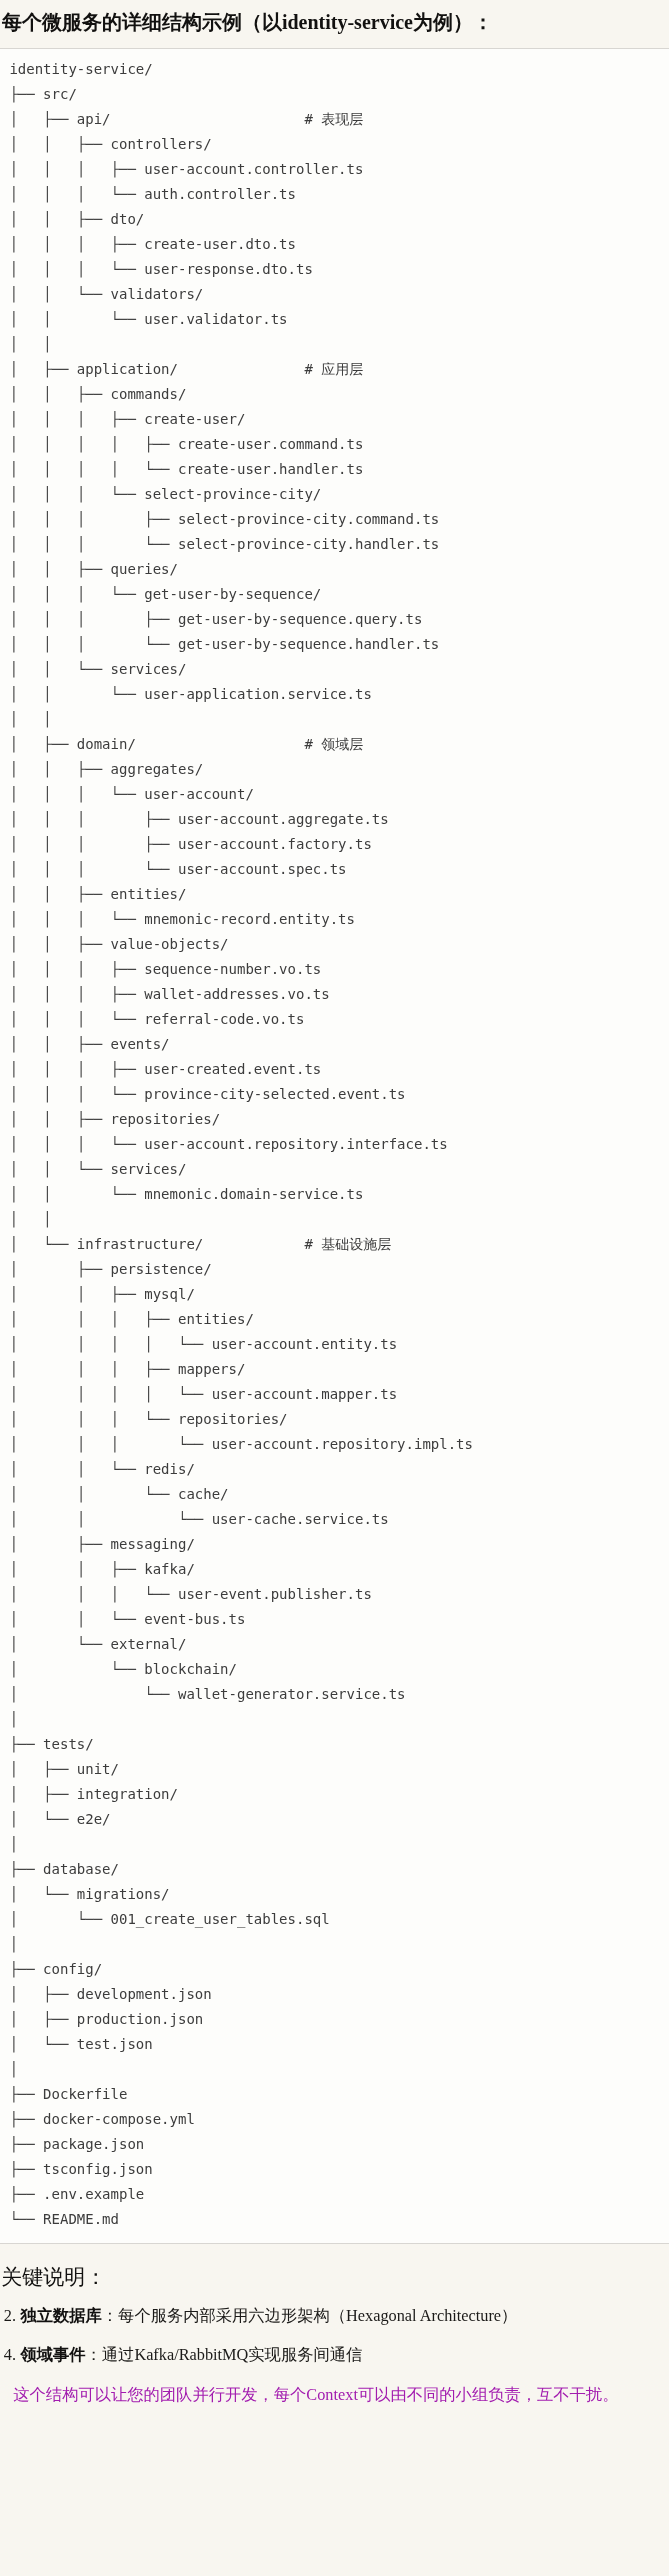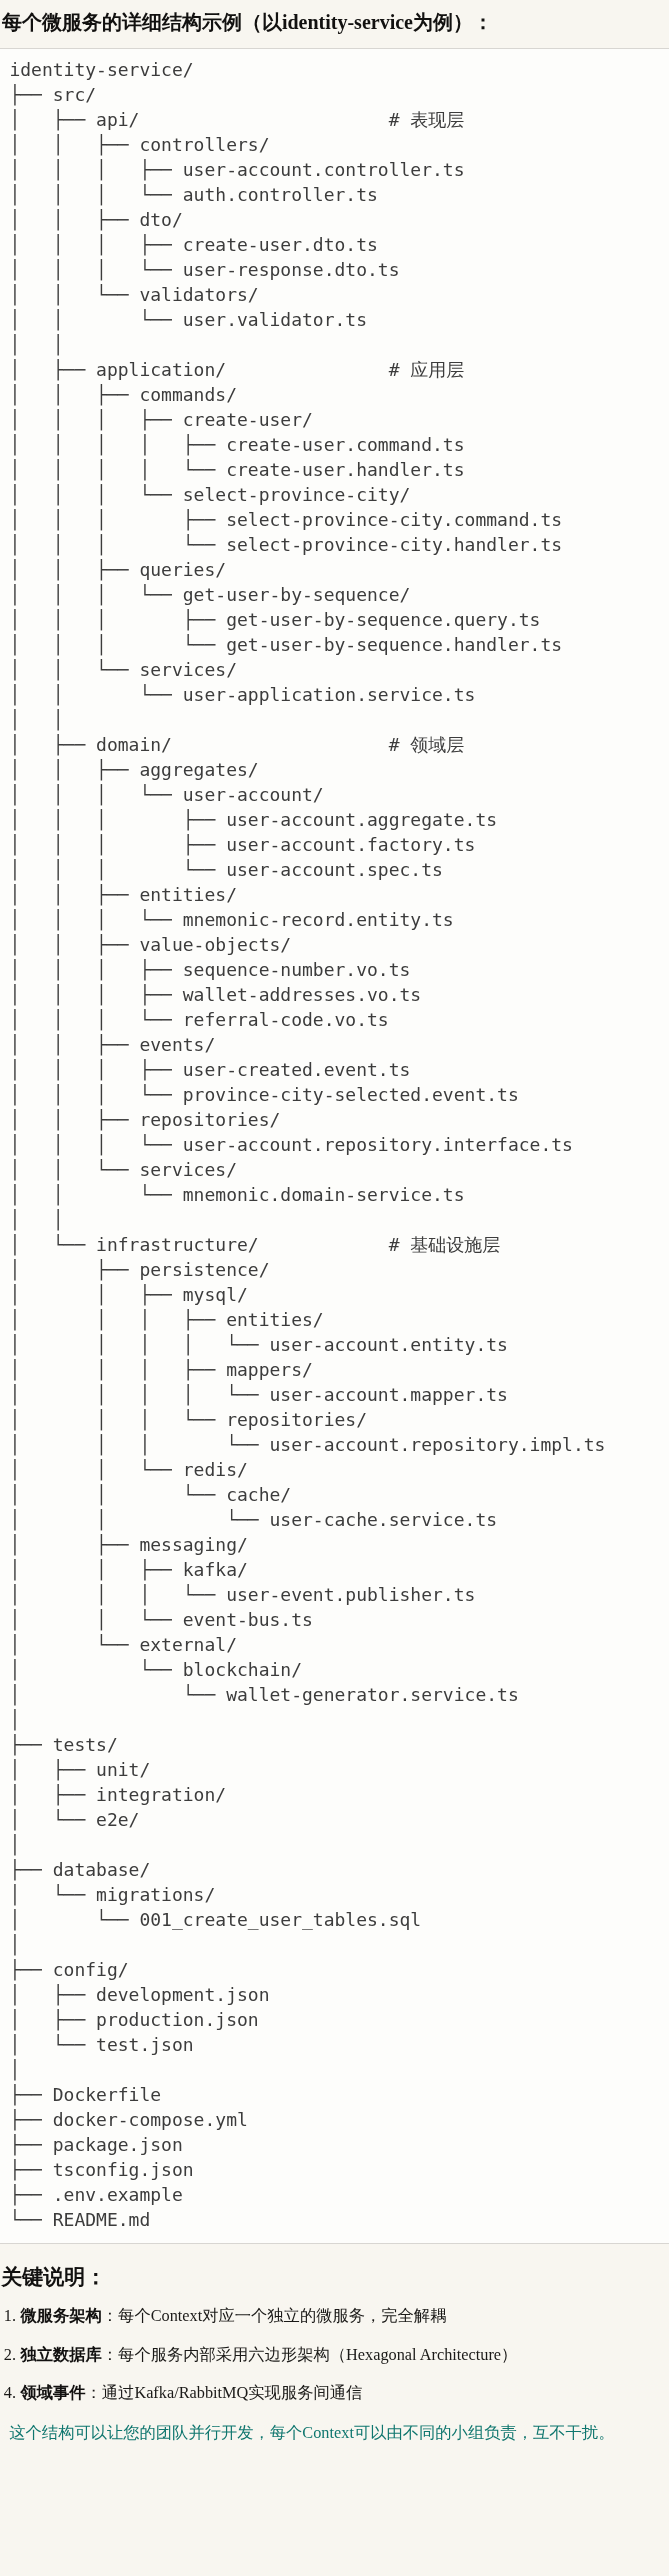--- a/index.html
+++ b/index.html
@@ -29,56 +29,57 @@
   .code-panel {
     box-sizing: border-box;
     background: #FDFDFB;
     border-top: 0.6px solid #D8D6D2;
     border-bottom: 0.6px solid #D8D6D2;
     padding: 8.1px 6.3px 11.3px 9.4px;
   }
   pre.tree {
     margin: 0;
     font-family: "DejaVu Sans Mono", "Liberation Mono", monospace;
-    font-size: 18px;
+    font-size: 14px;
     line-height: 25px;
     color: #3C3C3C;
     white-space: pre;
   }
   .notes {
     padding: 21px 8.8px 0 1.3px;
   }
   .notes-title {
     margin: 0 0 15px 0;
     font-size: 21px;
     line-height: 25px;
-    font-weight: 700;
+    font-weight: 400;
     color: #121110;
   }
   .note-item {
     margin: 0 0 17.5px 2.5px;
     font-size: 16.3px;
     line-height: 21px;
     color: #1B1A18;
     white-space: nowrap;
   }
   .note-item .num {
     display: inline-block;
     margin-right: 4.4px;
   }
   .note-item strong {
     font-weight: 700;
     color: #121110;
   }
   .footer-para {
-    margin: 19px 0 0 8px;
+    margin: 19px 0 0 0;
     font-size: 16.3px;
     line-height: 21px;
-    color: #0f766e;
+    color: #a21caf;
     white-space: nowrap;
+    padding-left: 12px;
   }
 </style>
 </head>
 <body>
 
 <div class="header">
   <h1 class="doc-title">每个微服务的详细结构示例（以identity-service为例）：</h1>
 </div>
 
 <div class="code-panel">
@@ -167,21 +168,20 @@
 ├── docker-compose.yml
 ├── package.json
 ├── tsconfig.json
 ├── .env.example
 └── README.md</pre>
 </div>
 
 <div class="notes">
   <h2 class="notes-title">关键说明：</h2>
 
-  <div class="note-item"><span class="num">1.</span><strong>微服务架构</strong><span>：每个Context对应一个独立的微服务，完全解耦</span></div>
 
   <div class="note-item"><span class="num">2.</span><strong>独立数据库</strong><span>：每个服务内部采用六边形架构（Hexagonal Architecture）</span></div>
 
 
   <div class="note-item"><span class="num">4.</span><strong>领域事件</strong><span>：通过Kafka/RabbitMQ实现服务间通信</span></div>
 
 
 
   <p class="footer-para">这个结构可以让您的团队并行开发，每个Context可以由不同的小组负责，互不干扰。</p>
 </div>

